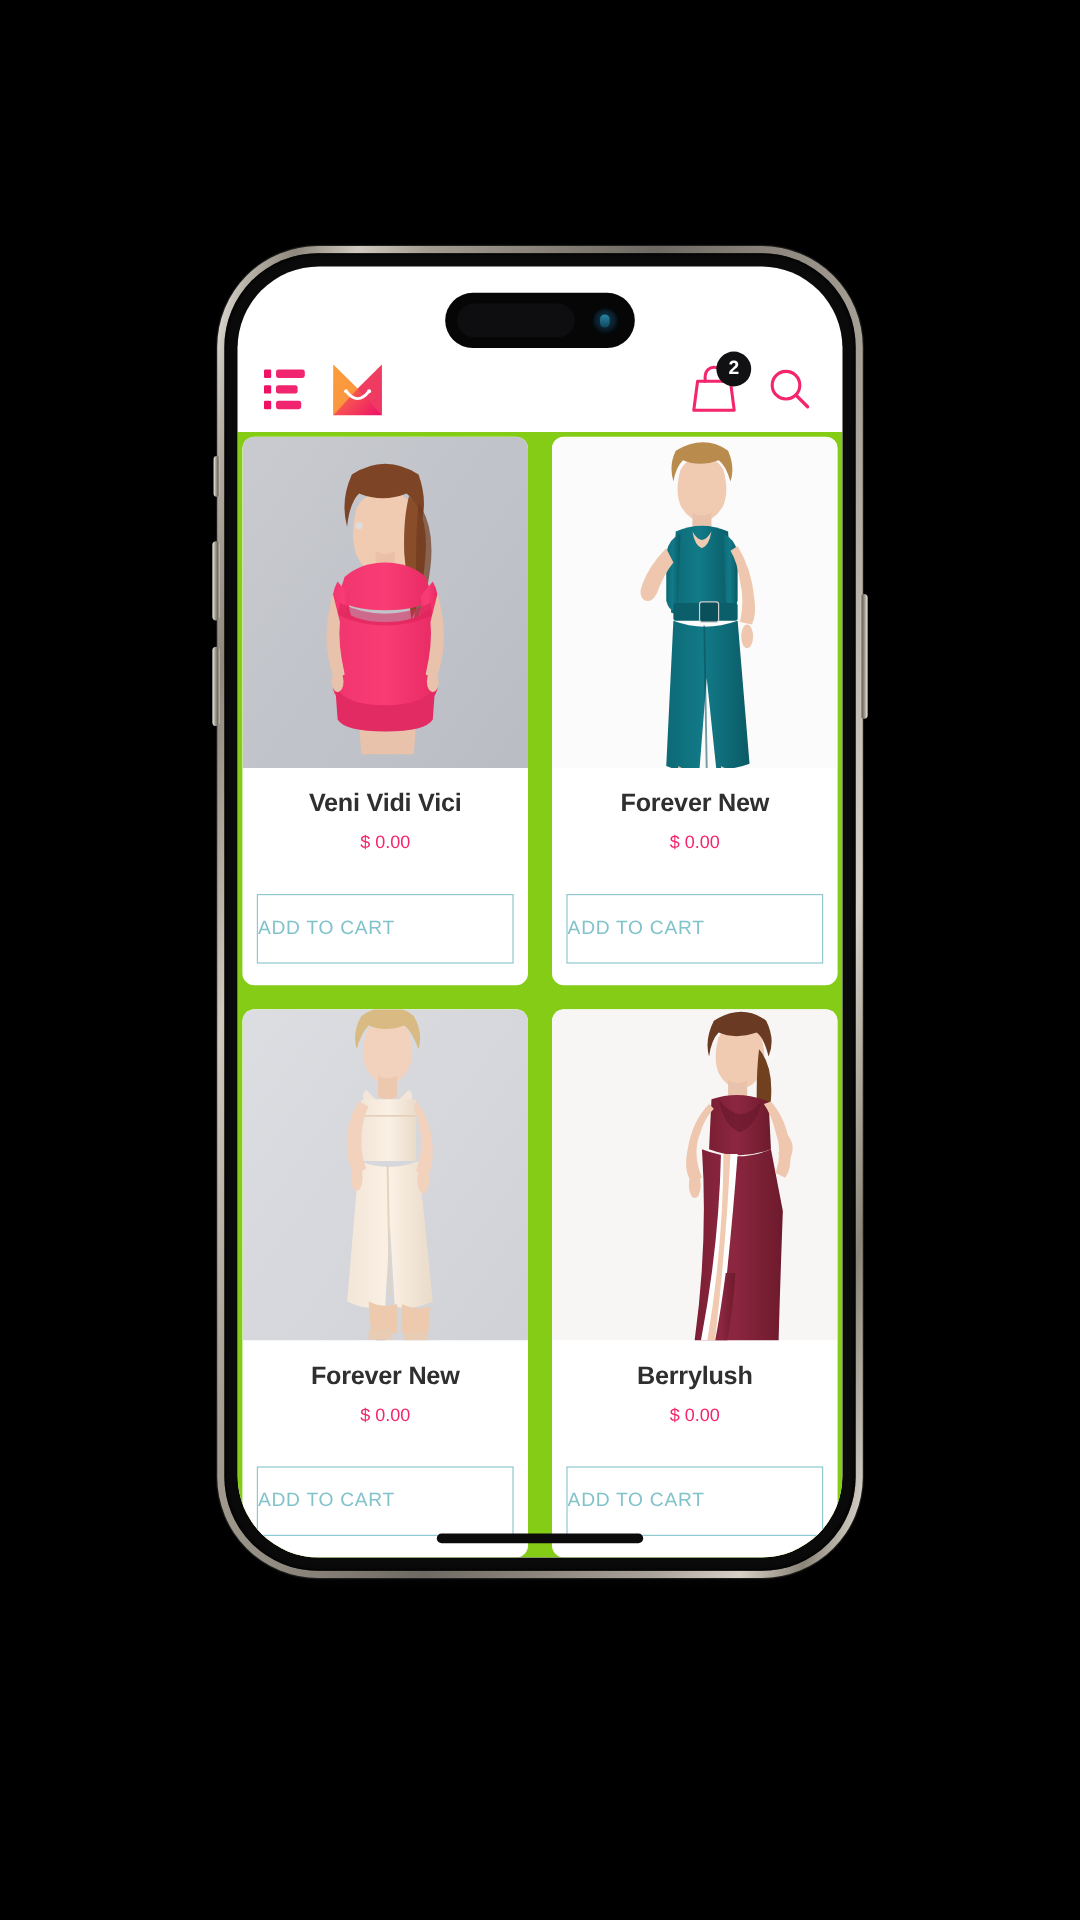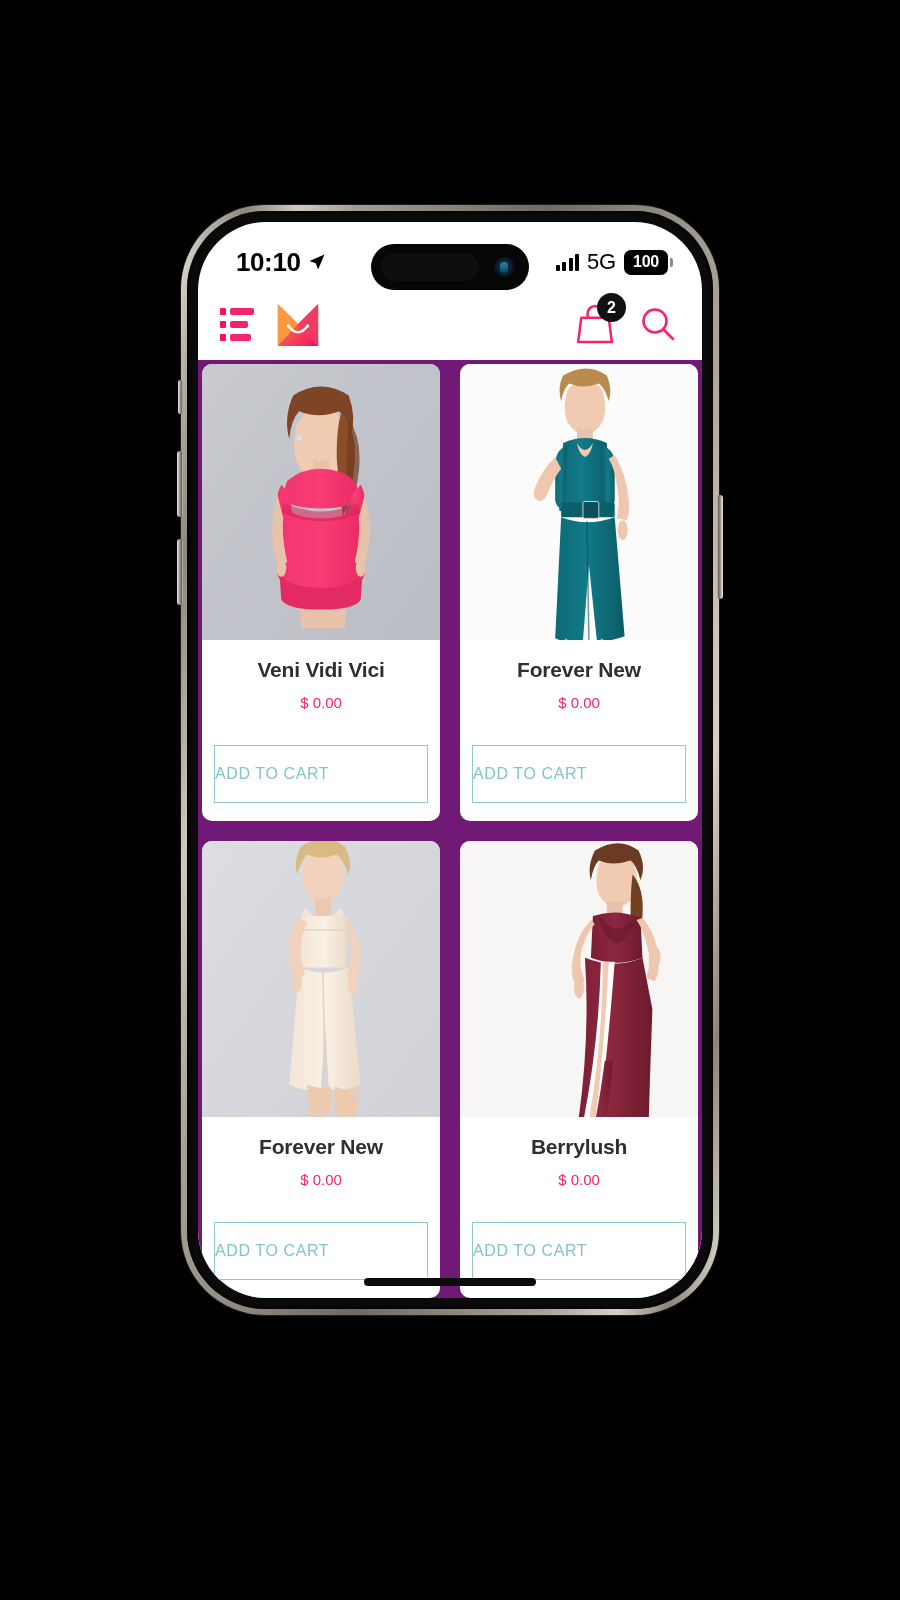--- a/index.html
+++ b/index.html
@@ -191,21 +191,21 @@
     font-size: 16px; font-weight: 700;
     display: flex; align-items: center; justify-content: center;
     z-index: 2;
   }
   .search-wrap { width: 36px; height: 36px; cursor: pointer; }
 
   
   .grid-area {
     position: absolute; left: 0; top: 138px;
     width: 100%; bottom: 0;
-    background: #701a75;
+    background: #84cc16;
     padding: 4px 4px 0 4px;
     display: grid;
     grid-template-columns: 1fr 1fr;
     gap: 20px;
     align-content: start;
     overflow: hidden;
   }
   .card {
     background: #ffffff;
     border-radius: 10px;
@@ -258,40 +258,20 @@
     <div class="side-btn btn-power"></div>
 
     <div class="bezel">
       <div class="screen">
 
         <div class="dynamic-island">
           <div class="di-pill"></div>
           <div class="di-cam"></div>
         </div>
 
-        <div class="status-bar">
-          <div class="sb-left">
-            <span class="sb-time">10:10</span>
-            <span class="sb-loc">
-              <svg viewBox="0 0 24 24">
-                  <path d="M22 2 2 10.5l8.3 3.2L13.5 22 22 2z" fill="#000"></path>
-                </svg>
-            </span>
-          </div>
-          <div class="sb-right">
-            <span class="sb-signal">
-              <i></i>
-                <i></i>
-                <i></i>
-                <i></i>
-            </span>
-            <span class="sb-net">5G</span>
-            <span class="sb-batt">100</span>
-          </div>
-        </div>
 
         <div class="app-header">
 
           <div class="menu-icon">
             <span class="menu-row">
               <span class="menu-dot"></span>
               <span class="menu-bar"></span>
             </span>
             <span class="menu-row">
               <span class="menu-dot"></span>

